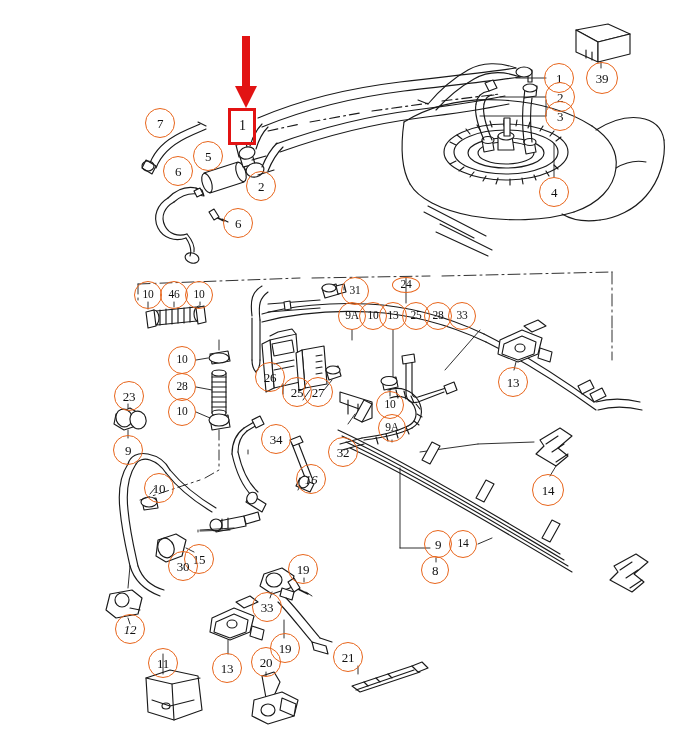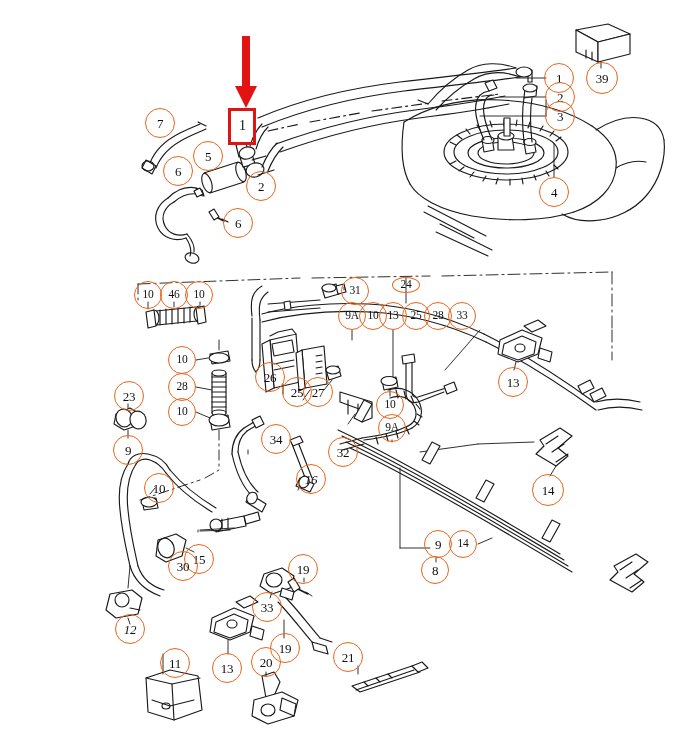--- a/index.html
+++ b/index.html
@@ -466,21 +466,21 @@
       <div class="callout small" style="left: 144px; top: 473px; width: 30px; height: 30px;">10</div>
       <div class="callout small" style="left: 233px; top: 424px; width: 30px; height: 30px; margin-left: 28px;">34</div>
       <div class="callout small" style="left: 296px; top: 464px; width: 30px; height: 30px; font-style: italic;">16</div>
       <div class="callout small" style="left: 532px; top: 474px; width: 32px; height: 32px;">14</div>
       <div class="callout small" style="left: 424px; top: 530px; width: 28px; height: 28px;">9</div>
       <div class="callout tiny" style="left: 449px; top: 530px; width: 28px; height: 28px;">14</div>
       <div class="callout small" style="left: 421px; top: 556px; width: 28px; height: 28px;">8</div>
       <div class="callout small" style="left: 184px; top: 544px; width: 30px; height: 30px;">15</div>
       <div class="callout small" style="left: 168px; top: 551px; width: 30px; height: 30px;">30</div>
       <div class="callout small" style="left: 115px; top: 614px; width: 30px; height: 30px; font-style: italic;">12</div>
-      <div class="callout small" style="left: 160px; top: 648px; width: 30px; height: 30px;">11</div>
+      <div class="callout small" style="left: 148px; top: 648px; width: 30px; height: 30px;">11</div>
       <div class="callout small" style="left: 288px; top: 554px; width: 30px; height: 30px;">19</div>
       <div class="callout small" style="left: 252px; top: 592px; width: 30px; height: 30px;">33</div>
       <div class="callout small" style="left: 270px; top: 633px; width: 30px; height: 30px;">19</div>
       <div class="callout small" style="left: 251px; top: 647px; width: 30px; height: 30px;">20</div>
       <div class="callout small" style="left: 212px; top: 653px; width: 30px; height: 30px;">13</div>
       <div class="callout small" style="left: 333px; top: 642px; width: 30px; height: 30px;">21</div>
     </div>
 
 </div>
 

